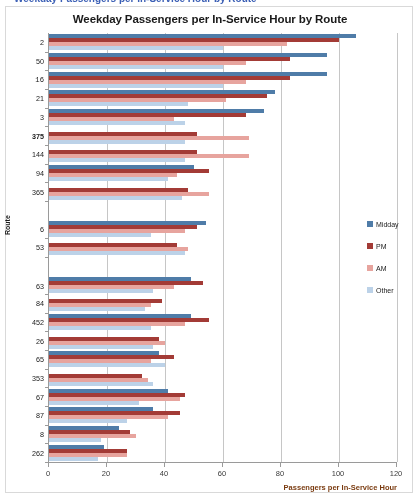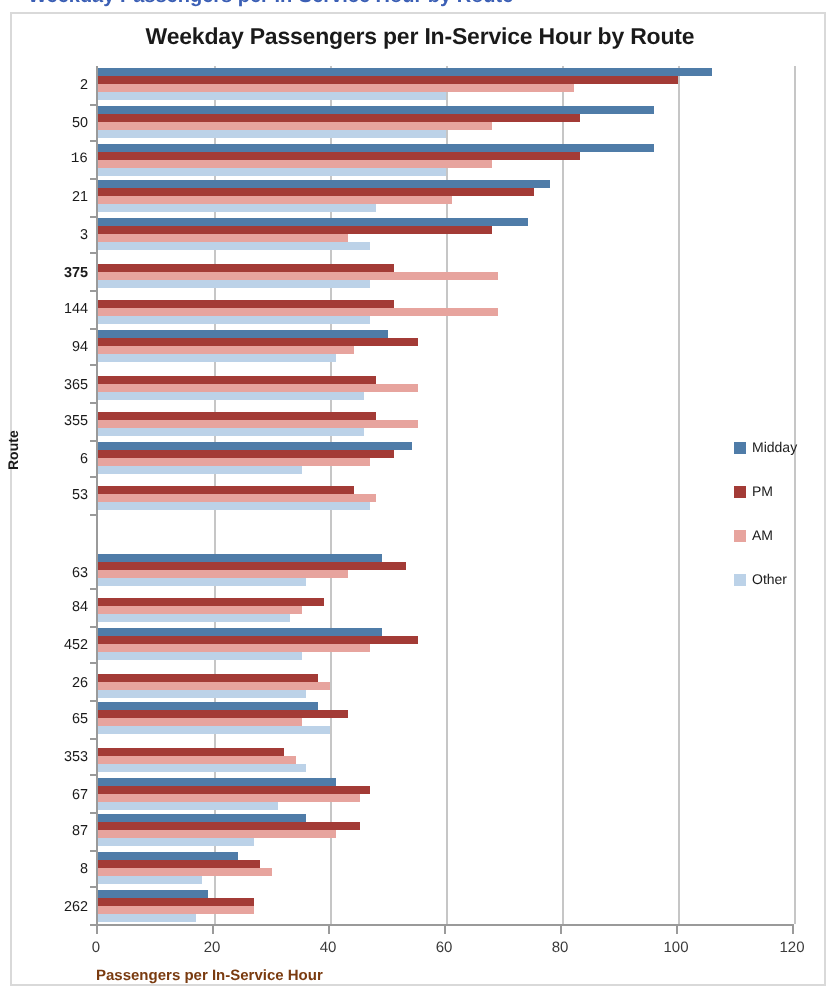--- a/index.html
+++ b/index.html
@@ -42,21 +42,21 @@
     position:absolute;top:455px;width:1px;height:5px;background:#9a9a9a;
   }
   .xtick-label{
     position:absolute;top:462px;
     font-size:7.5px;color:#3a3a3a;
     transform:translateX(-50%);
     white-space:nowrap;
   }
   #xaxis-title{
     position:absolute;left:42px;top:476px;width:349px;
-    text-align:left;font-size:7.5px;font-weight:bold;color:#7a3b10;
+    text-align:right;font-size:7.5px;font-weight:bold;color:#7a3b10;
   }
   #yaxis-title{
     position:absolute;left:-2px;top:228px;
     font-size:7px;font-weight:bold;color:#1a1a1a;
     transform:rotate(-90deg);
     transform-origin:left top;
     white-space:nowrap;
   }
   .group{position:absolute;left:0;width:100%;}
   .ylabel{
@@ -164,27 +164,20 @@
         <div class="ytick" style="top: 18.6522px;"></div>
         <div class="ylabel" style="top: 9.32609px;">94</div>
         <div class="bar" title="Midday: 50" style="top: 1.32609px; width: 145px; background: rgb(79, 124, 168);"></div>
         <div class="bar" title="PM: 55" style="top: 5.32609px; width: 159.5px; background: rgb(163, 59, 54);"></div>
         <div class="bar" title="AM: 44" style="top: 9.32609px; width: 127.6px; background: rgb(231, 164, 158);"></div>
         <div class="bar" title="Other: 41" style="top: 13.3261px; width: 118.9px; background: rgb(188, 210, 232);"></div>
       </div>
       <div class="group" style="top: 149.217px; height: 18.6522px;">
         <div class="ytick" style="top: 18.6522px;"></div>
         <div class="ylabel" style="top: 9.32609px;">365</div>
-        <div class="bar" title="PM: 48" style="top: 5.32609px; width: 139.2px; background: rgb(163, 59, 54);"></div>
-        <div class="bar" title="AM: 55" style="top: 9.32609px; width: 159.5px; background: rgb(231, 164, 158);"></div>
-        <div class="bar" title="Other: 46" style="top: 13.3261px; width: 133.4px; background: rgb(188, 210, 232);"></div>
-      </div>
-      <div class="group" style="top: 167.87px; height: 18.6522px;">
-        <div class="ytick" style="top: 18.6522px;"></div>
-        <div class="ylabel" style="top: 9.32609px;">355</div>
         <div class="bar" title="PM: 48" style="top: 5.32609px; width: 139.2px; background: rgb(163, 59, 54);"></div>
         <div class="bar" title="AM: 55" style="top: 9.32609px; width: 159.5px; background: rgb(231, 164, 158);"></div>
         <div class="bar" title="Other: 46" style="top: 13.3261px; width: 133.4px; background: rgb(188, 210, 232);"></div>
       </div>
       <div class="group" style="top: 186.522px; height: 18.6522px;">
         <div class="ytick" style="top: 18.6522px;"></div>
         <div class="ylabel" style="top: 9.32609px;">6</div>
         <div class="bar" title="Midday: 54" style="top: 1.32609px; width: 156.6px; background: rgb(79, 124, 168);"></div>
         <div class="bar" title="PM: 51" style="top: 5.32609px; width: 147.9px; background: rgb(163, 59, 54);"></div>
         <div class="bar" title="AM: 47" style="top: 9.32609px; width: 136.3px; background: rgb(231, 164, 158);"></div>

